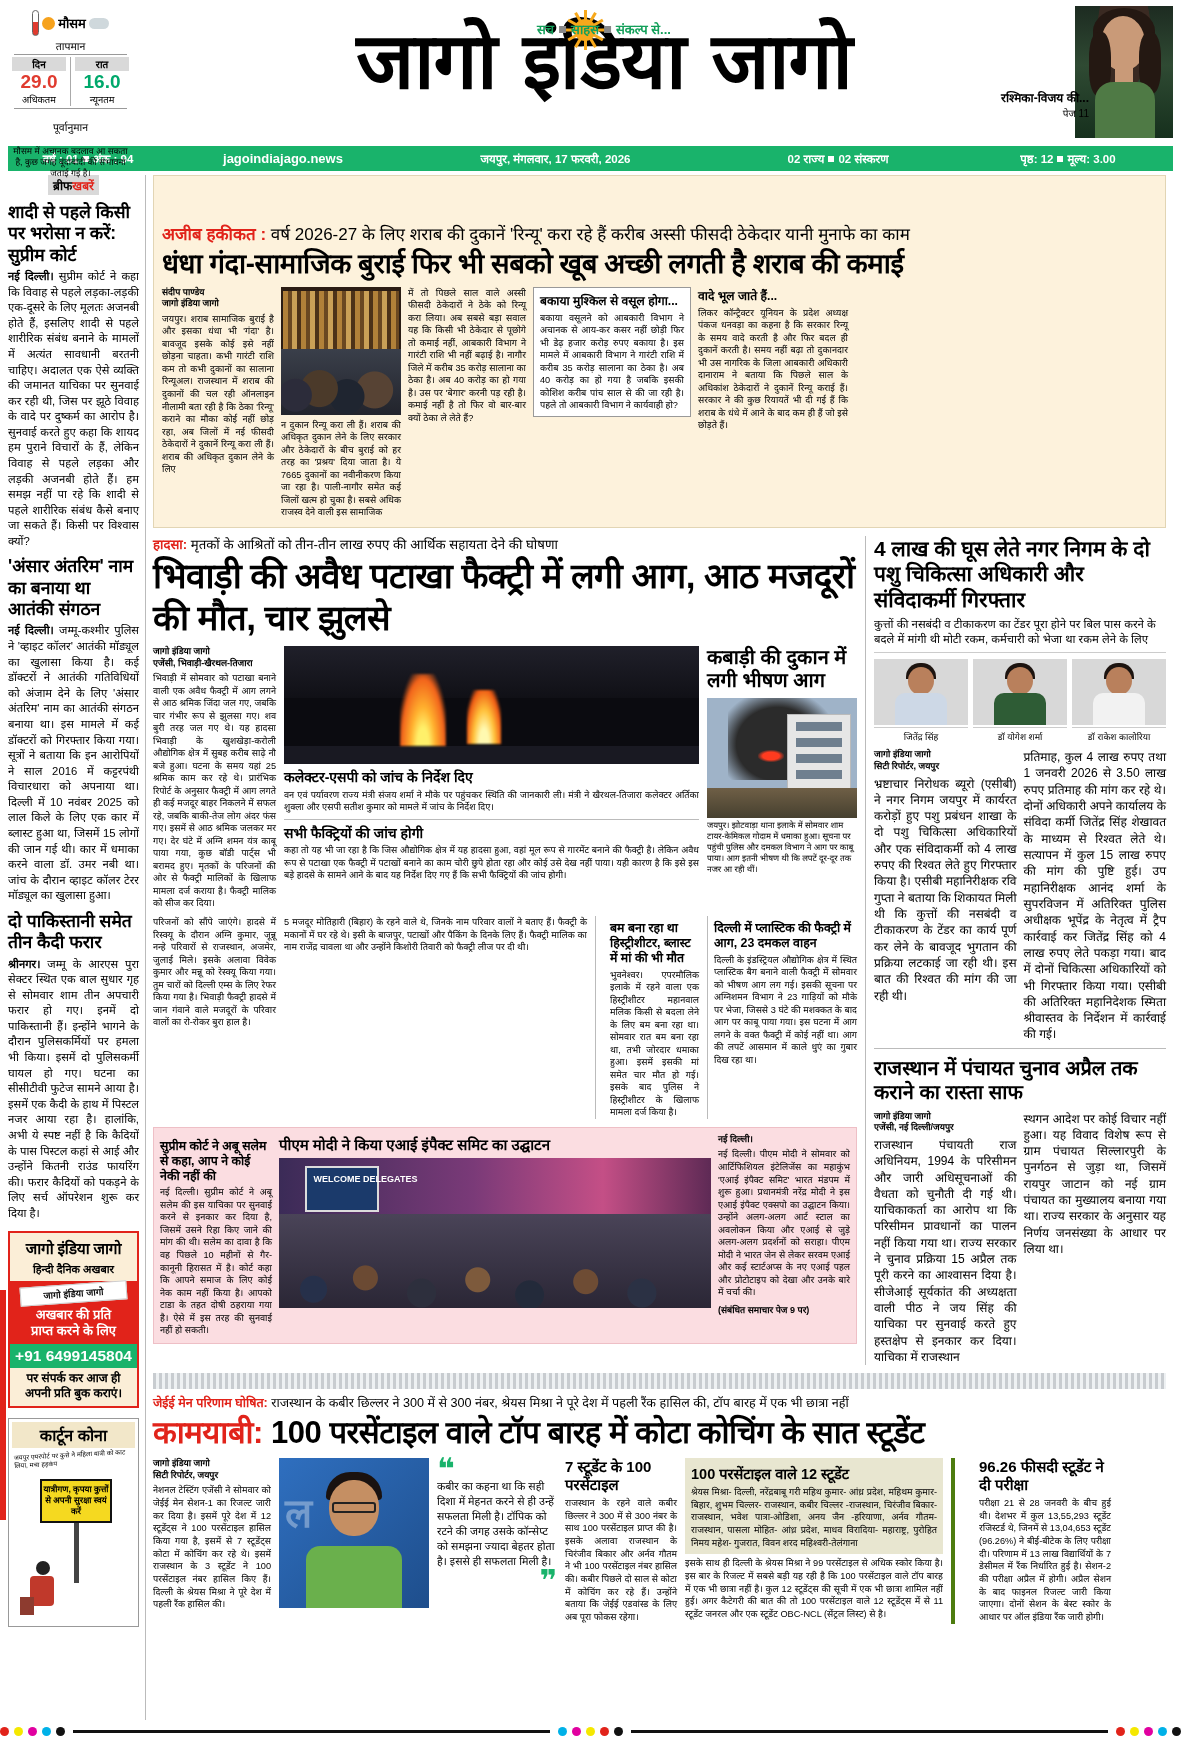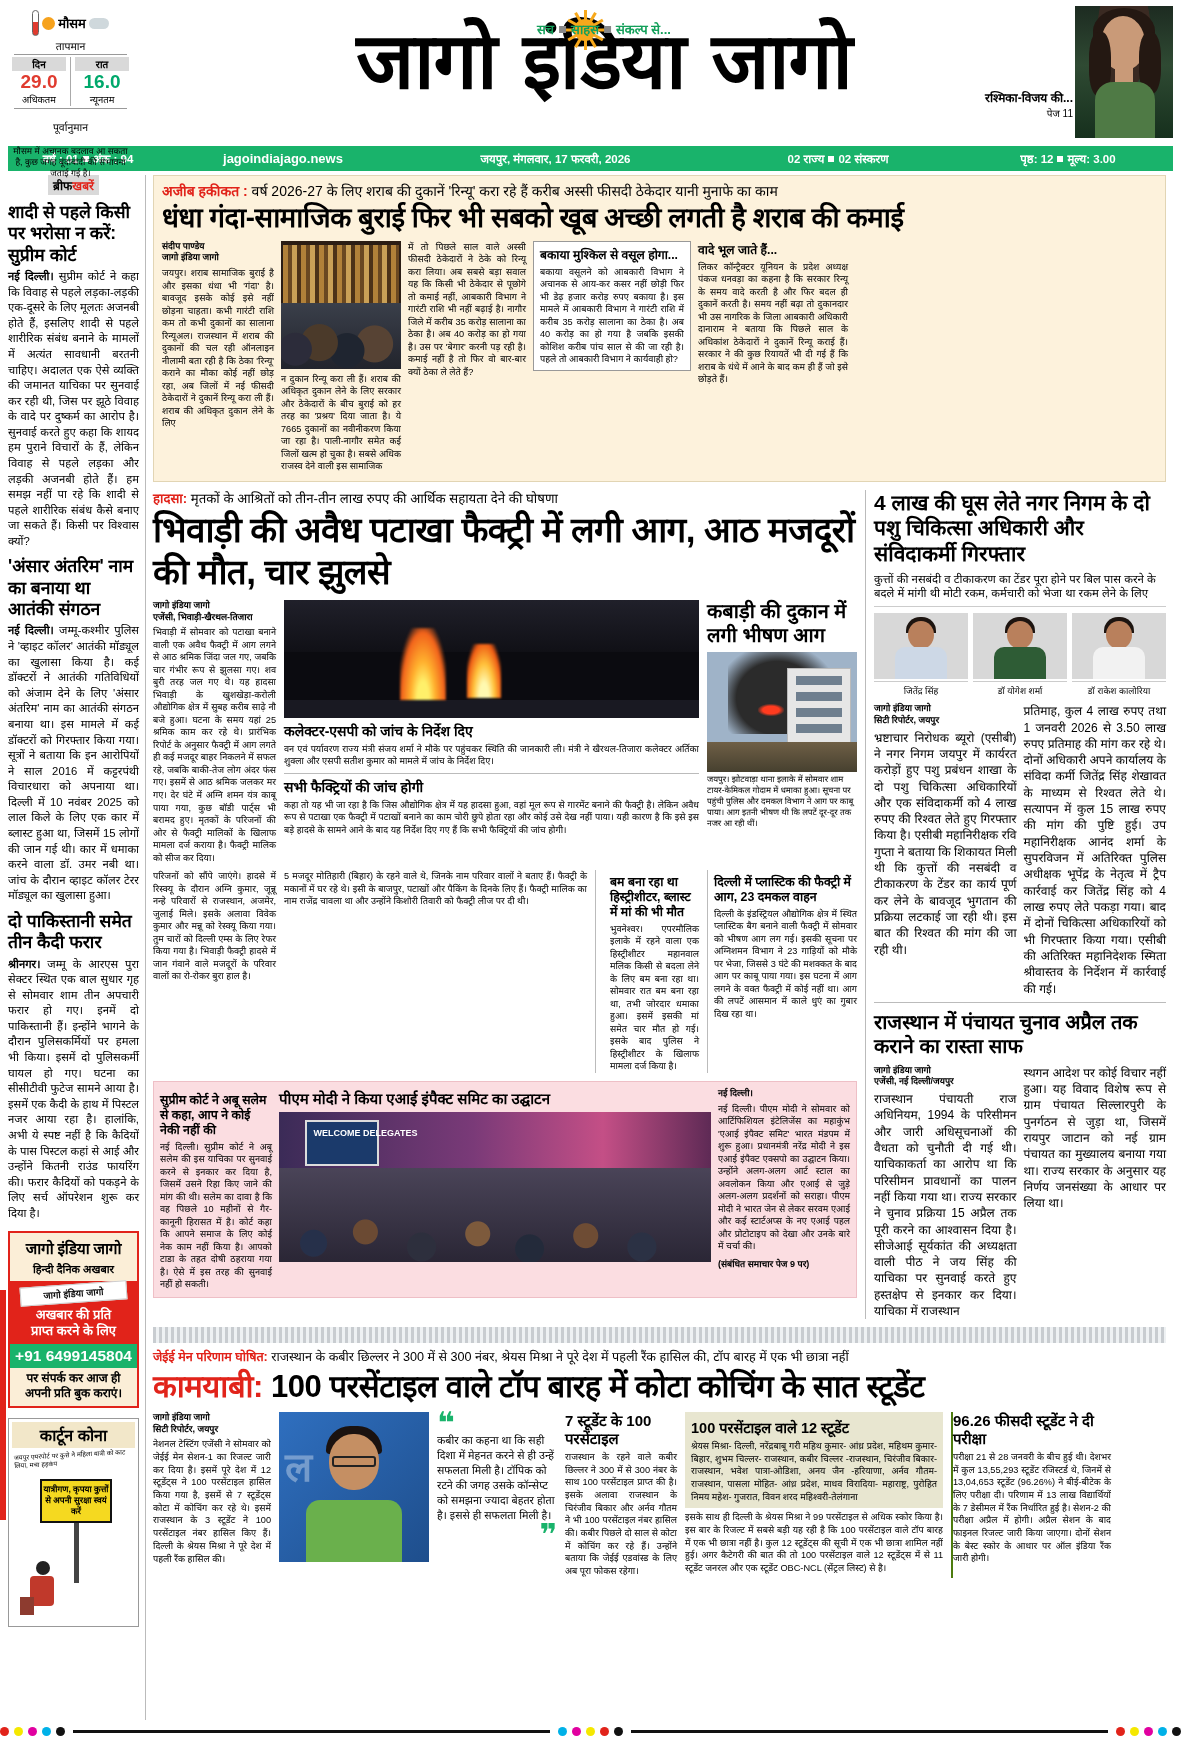--- a/index.html
+++ b/index.html
@@ -41,21 +41,21 @@
   .celeb { width: 98px; height: 132px; position:relative; overflow:hidden; }
   .celeb .photo { position:absolute; inset:0; background:
       radial-gradient(ellipse at 50% 20%, #3a2a22 0 38%, rgba(0,0,0,0) 39%),
       linear-gradient(#1d2b21 0%, #2f4a33 45%, #16301d 100%); }
   .celeb .face { position:absolute; left:26px; top:10px; width:44px;height:54px; border-radius:50% 50% 45% 45%; background:#c99a78; }
   .celeb .hair { position:absolute; left:18px; top:2px; width:62px;height:46px; border-radius:50% 50% 40% 40%; background:#241812; }
   .celeb .hair2 { position:absolute; left:14px; top:26px; width:22px;height:64px; border-radius:40%; background:#241812; }
   .celeb .hair3 { position:absolute; right:12px; top:26px; width:22px;height:62px; border-radius:40%; background:#241812; }
   .celeb .body { position:absolute; left:20px; bottom:0; width:60px;height:56px; background:#4f7a45; border-radius:18px 18px 0 0; }
   .celeb .neck { position:absolute; left:40px; top:56px; width:18px;height:20px;background:#c99a78; }
-  .celeb-cap { position:absolute; right: 100px; bottom: 18px; text-align:right; }
+  .celeb-cap { position:absolute; right: 84px; bottom: 18px; text-align:right; }
   .celeb-cap .l1 { font-size: 12px; font-weight:bold; }
   .celeb-cap .l2 { font-size: 10px; }
 
   
   .greenbar { background:#19b36b; color:#fff; display:flex; align-items:center; height: 25px; font-size: 11.5px; font-weight:bold; margin-top: 8px; }
   .greenbar > div { padding: 0 10px; }
   .gb1 { width: 160px; text-align:center; }
   .gb2 { width: 230px; text-align:center; font-family:"Liberation Sans",sans-serif; font-size:13px; }
   .gb3 { flex:1; text-align:center; }
   .gb4 { width: 250px; text-align:center; }
@@ -96,21 +96,21 @@
   .cart-sign { position:absolute; left: 28px; top: 6px; width: 72px; height: 44px; background:#f5d920; border: 2px solid #111; }
   .cart-sign div { font-size: 8.5px; font-weight:bold; text-align:center; line-height:1.25; padding-top:3px; }
   .cart-pole { position:absolute; left: 62px; top: 50px; width: 5px; height: 60px; background:#444; }
   .cart-man { position:absolute; left: 18px; bottom: 8px; width:26px; height:54px; }
   .cart-man .h { width:14px;height:14px;border-radius:50%;background:#222;margin:0 auto; }
   .cart-man .b { width:24px;height:30px;background:#c0392b;margin-top:1px;border-radius:4px; }
   .cart-bag { position:absolute; left: 8px; bottom: 8px; width:14px;height:18px;background:#8d3b2f; }
 
   
   .lead-wrap { background:#fdf2dc; border:1px solid #e2d5b4; padding: 6px 8px 8px; }
-  .kicker { font-size: 14px; line-height:1.3; }
+  .kicker { font-size: 17px; line-height:1.3;margin-top:42px; }
   .kicker .rd { color:#e1231a; font-weight: 900; }
   .lead-hl { font-size: 27.5px; font-weight: 900; line-height: 1.18; margin-top: 2px; letter-spacing:-0.4px; }
   .lead-cols { display:flex; gap: 7px; margin-top: 6px; }
   .lead-byline { font-size: 8.2px; line-height:1.3; margin-bottom:3px; }
   .lead-byline b { display:block; font-size:9px; }
   .lead-txt { font-size: 9.2px; line-height: 1.36; text-align: justify; }
   .liq-photo { width: 100%; height: 128px; position:relative; overflow:hidden; background:#2b1d14; margin-bottom:4px; }
   .liq-photo .shelf { position:absolute; left:0; right:0; height: 3px; background:#7a5a38; }
   .liq-photo .bottles { position:absolute; left:2px; right:2px; top:4px; height:62px; background:
     repeating-linear-gradient(90deg,#b8863b 0 5px,#6d4a22 5px 9px,#d2a75a 9px 14px,#4e3318 14px 18px); opacity:.95; }
@@ -596,21 +596,21 @@
           </div>
 
           <div style="width:258px">
             <div class="jee-box">
               <div class="bh">100 परसेंटाइल वाले 12 स्टूडेंट</div>
               <div class="bt">श्रेयस मिश्रा- दिल्ली, नरेंद्रबाबू गरी महिथ कुमार- आंध्र प्रदेश, महिथम कुमार- बिहार, शुभम चिल्लर- राजस्थान, कबीर चिल्लर -राजस्थान, चिरंजीव बिकार- राजस्थान, भवेश पात्रा-ओडिशा, अनय जैन -हरियाणा, अर्नव गौतम- राजस्थान, पासला मोहित- आंध्र प्रदेश, माधव विरादिया- महाराष्ट्र, पुरोहित निमय महेश- गुजरात, विवन शरद महिश्वरी-तेलंगाना</div>
             </div>
             <div class="jee-txt">इसके साथ ही दिल्ली के श्रेयस मिश्रा ने 99 परसेंटाइल से अधिक स्कोर किया है। इस बार के रिजल्ट में सबसे बड़ी यह रही है कि 100 परसेंटाइल वाले टॉप बारह में एक भी छात्रा नहीं है। कुल 12 स्टूडेंट्स की सूची में एक भी छात्रा शामिल नहीं हुई। अगर कैटेगरी की बात की तो 100 परसेंटाइल वाले 12 स्टूडेंट्स में से 11 स्टूडेंट जनरल और एक स्टूडेंट OBC-NCL (सेंट्रल लिस्ट) से है।</div>
           </div>
 
-          <div class="jee-c5" style="border-left:2px solid #4d7c0f; padding-left:0">
+          <div class="jee-c5" style="border-left:4px solid #4d7c0f; padding-left:24px">
             <div class="jee-hd-s">96.26 फीसदी स्टूडेंट ने दी परीक्षा</div>
             <div class="jee-txt">परीक्षा 21 से 28 जनवरी के बीच हुई थी।  देशभर में कुल 13,55,293 स्टूडेंट रजिस्टर्ड थे, जिनमें से 13,04,653 स्टूडेंट (96.26%) ने बीई-बीटेक के लिए परीक्षा दी। परिणाम में 13 लाख विद्यार्थियों के 7 डेसीमल में रैंक निर्धारित हुई है। सेशन-2 की परीक्षा अप्रैल में होगी। अप्रैल सेशन के बाद फाइनल रिजल्ट जारी किया जाएगा। दोनों सेशन के बेस्ट स्कोर के आधार पर ऑल इंडिया रैंक जारी होगी।</div>
           </div>
         </div>
       </div>
 
     </div>
   </div>
 
   <div class="left-redbar"></div>

